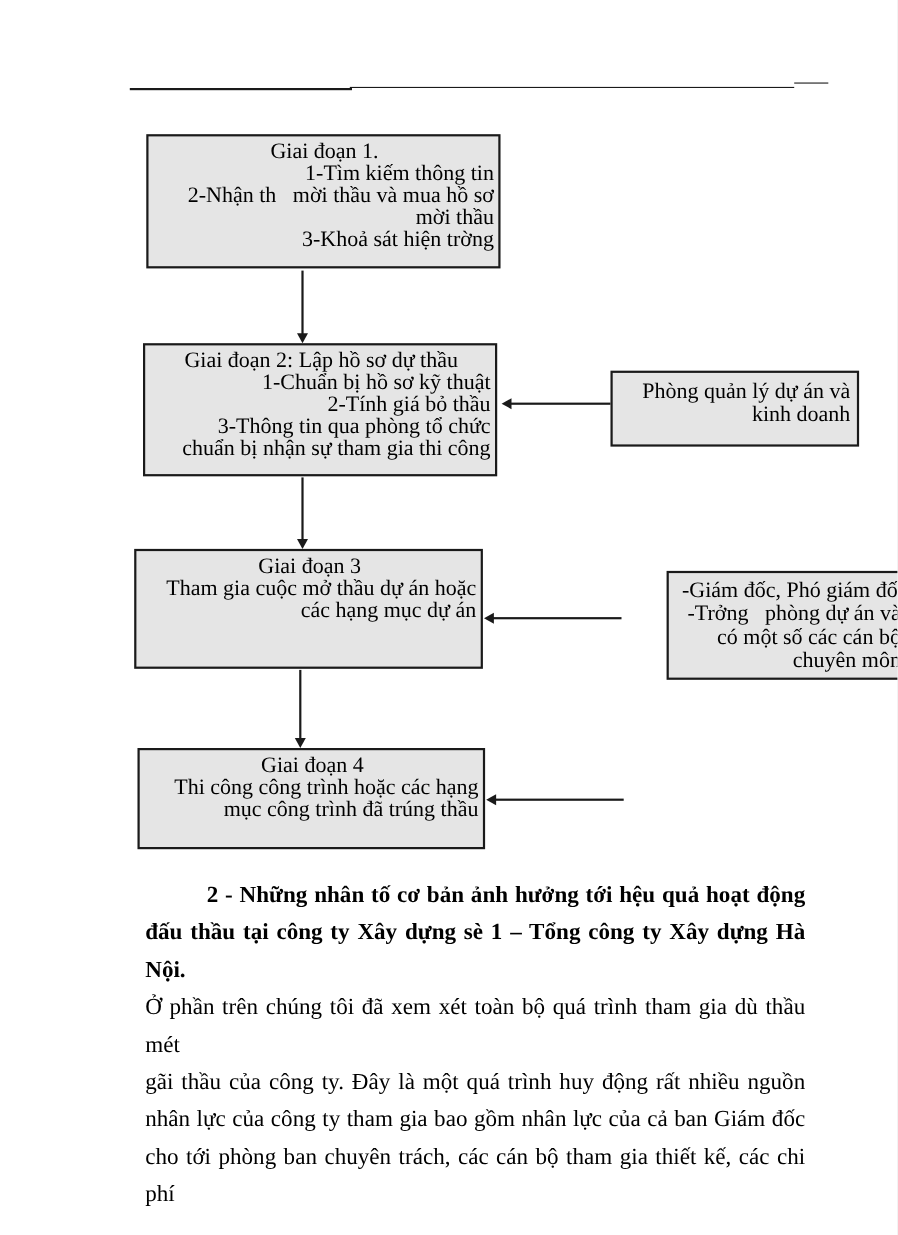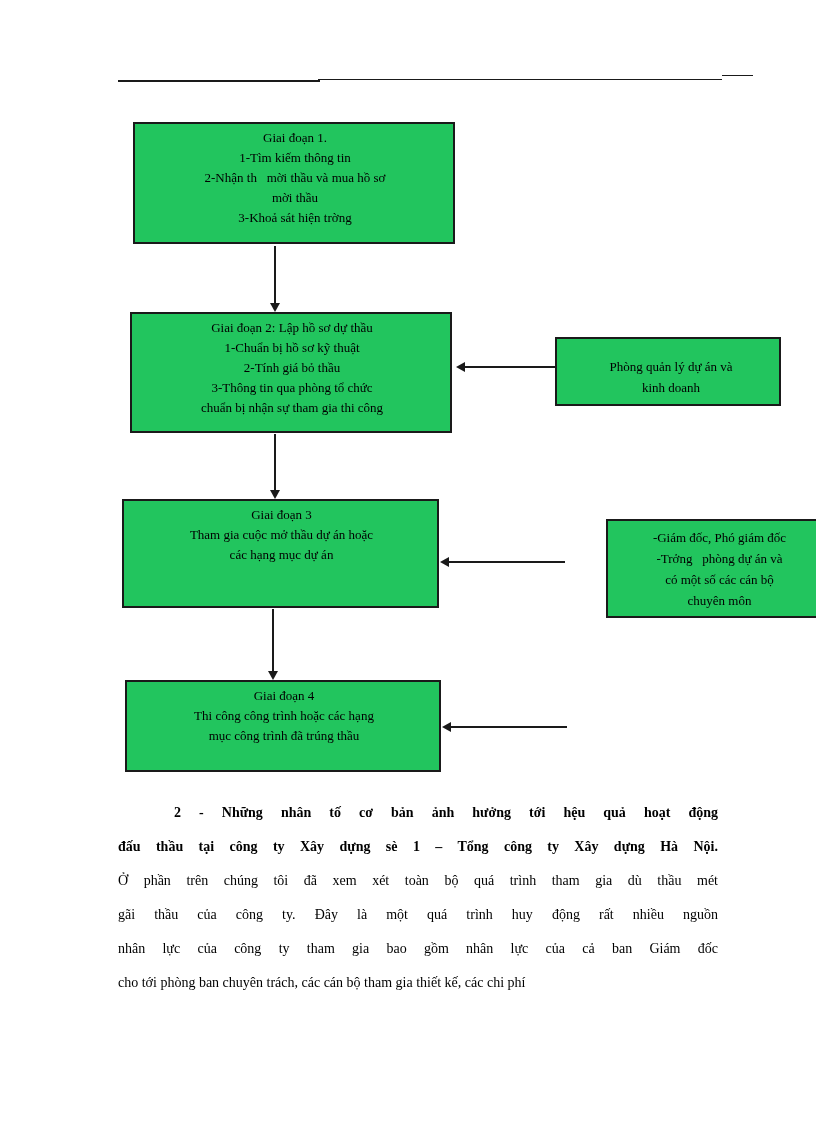--- a/index.html
+++ b/index.html
@@ -11,42 +11,42 @@
     font-family:"Liberation Serif","DejaVu Serif",serif;
     color:#000;
     overflow:hidden;
   }
   .rule{position:absolute;background:#1a1a1a;}
 
   .fbox{
     position:absolute;
     box-sizing:border-box;
     border:2px solid #1a1a1a;
-    background:#22c55e;
-    font-size:13px;
+    background:#e5e5e5;
+    font-size:20px;
     line-height:20px;
   }
   .stage-box{padding:4px 4px 0 6px;}
-  .side-box{padding:17px 6px 0 12px;line-height:21px;}
+  .side-box{padding:7px 6px 0 12px;line-height:21px;}
   .box-title{text-align:center;white-space:nowrap;}
-  .box-line{text-align:center;white-space:nowrap;}
+  .box-line{text-align:right;white-space:nowrap;}
 
   .varrow{position:absolute;width:11px;}
   .varrow .shaft{position:absolute;left:50%;top:0;bottom:8px;width:2px;margin-left:-1px;background:#1a1a1a;}
   .varrow .head{position:absolute;left:50%;bottom:0;margin-left:-5px;width:0;height:0;
     border-left:5px solid transparent;border-right:5px solid transparent;border-top:9px solid #1a1a1a;}
 
   .harrow{position:absolute;height:12px;}
   .harrow .shaft{position:absolute;left:8px;right:0;top:50%;height:2px;margin-top:-1px;background:#1a1a1a;}
   .harrow .head{position:absolute;left:0;top:50%;margin-top:-5px;width:0;height:0;
     border-top:5px solid transparent;border-bottom:5px solid transparent;border-right:9px solid #1a1a1a;}
 
   .paragraph{
-    position:absolute;left:118px;top:796px;width:600px;
-    font-size:14px;line-height:34px;
+    position:absolute;left:132px;top:796px;width:600px;
+    font-size:21px;line-height:34px;
   }
   .pline{text-align:justify;}
   .pline.jlast{text-align-last:justify;}
   .pline.bold{font-weight:bold;}
   .pline.indent{text-indent:56px;}
 </style>
 </head>
 <body>
 
 <div class="page">

